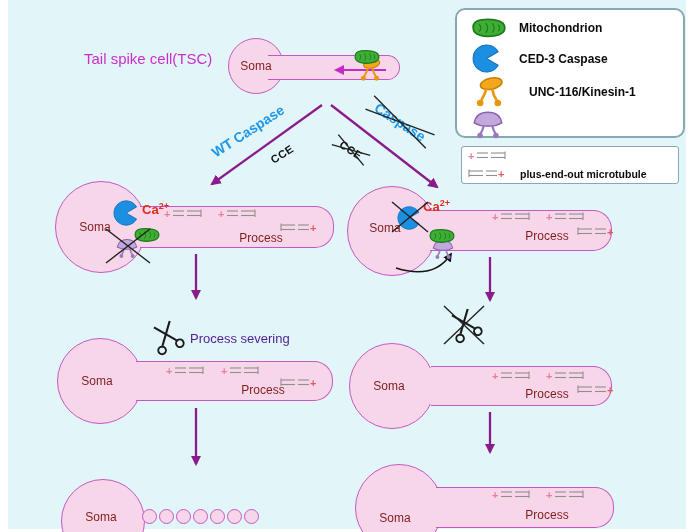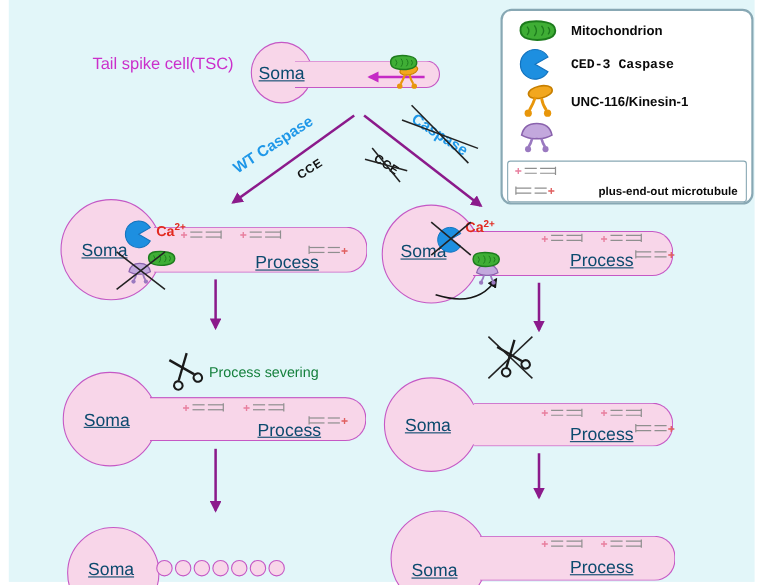--- a/index.html
+++ b/index.html
@@ -3,36 +3,36 @@
 <meta charset="utf-8">
 <style>
   html,body{margin:0;padding:0;background:#fff;}
   #canvas{position:relative;width:694px;height:532px;background:#fff;overflow:hidden;
           font-family:"Liberation Sans",sans-serif;color:#111;
           --pink:#f8d6e9; --stroke:#c558c5;}
   .panel{position:absolute;left:8px;right:8px;top:0;bottom:3px;background:#e2f6f9;}
   .t{position:absolute;white-space:nowrap;}
   .c{text-align:center;}
   .title{font-size:15px;font-weight:500;color:#cb2fcb;}
-  .lbl{font-size:16px;color:#0c4a6e;text-decoration:underline;}
+  .lbl{font-size:12px;color:#7f1d1d;}
   .blue{font-size:14px;font-weight:600;color:#1e97e8;}
   .cce{font-size:11px;font-weight:700;color:#101010;letter-spacing:.5px;}
   .ca{font-size:13px;font-weight:700;color:#e22a1f;}
   .ca sup{font-size:9px;}
-  .red{color:#15803d;}
+  .red{color:#4c1d95;}
   .sev{font-size:13px;}
   .soma{position:absolute;border-radius:50%;background:var(--pink);border:1.6px solid var(--stroke);box-sizing:border-box;}
   .proc{position:absolute;background:var(--pink);border:1.6px solid var(--stroke);border-left:none;box-sizing:border-box;}
   .patch{position:absolute;background:var(--pink);}
   .bead{position:absolute;width:15px;height:15px;border-radius:50%;background:var(--pink);border:1.5px solid var(--stroke);box-sizing:border-box;}
   .icon{position:absolute;overflow:visible;}
   svg{font-family:"Liberation Sans",sans-serif;}
   .xmark{position:absolute;left:0;top:0;width:100%;height:100%;overflow:visible;}
   .xmark line{stroke:#222;stroke-width:1.4;vector-effect:non-scaling-stroke;}
-  .legend{position:absolute;left:455px;top:8px;width:230px;height:178px;background:#fff;
+  .legend{position:absolute;left:455px;top:8px;width:230px;height:130px;background:#fff;
           border:2px solid #88a8b4;border-radius:10px;box-sizing:border-box;}
   .leglbl{position:absolute;font-size:12px;font-weight:700;color:#0a0a0a;white-space:nowrap;}
   .legsub{position:absolute;left:4px;top:136px;width:218px;height:38px;border:1.2px solid #88a8b4;border-radius:3px;box-sizing:border-box;background:#fff;}
   .mtlbl{position:absolute;font-size:10.5px;font-weight:700;color:#0a0a0a;white-space:nowrap;}
   .decor{position:absolute;left:0;top:0;z-index:6;pointer-events:none;}
   .arrA{stroke:#8b1a8b;stroke-width:2.3;marker-end:url(#mA);}
   .arrB{stroke:#c52bc5;stroke-width:2.2;marker-end:url(#mB);}
   .arrK{stroke:#151515;stroke-width:1.5;fill:none;marker-end:url(#mK);}
 </style>
 </head>
@@ -118,36 +118,36 @@
     </svg>
 
   <div class="legend">
     <svg class="icon" style="left:12px;top:6px" width="40" height="24" viewBox="0 0 36 22">
         <use href="#ic-mito"></use>
       </svg>
     <div class="leglbl" style="left:62px;top:11px;">Mitochondrion</div>
     <svg class="icon" style="left:15px;top:33px" width="31" height="31" viewBox="0 0 30 30">
         <use href="#ic-ced3"></use>
       </svg>
-    <div class="leglbl" style="left:62px;top:42px;font-family:Liberation Mono, monospace;">CED-3 Caspase</div>
+    <div class="leglbl" style="left:62px;top:42px;">CED-3 Caspase</div>
     <svg class="icon" style="left:13px;top:66px" width="38" height="33" viewBox="0 0 34 30">
         <use href="#ic-kin1"></use>
       </svg>
-    <div class="leglbl" style="left:62px;top:75px;">UNC-116/Kinesin-1</div>
+    <div class="leglbl" style="left:72px;top:75px;">UNC-116/Kinesin-1</div>
     <svg class="icon" style="left:13px;top:100px" width="36" height="30" viewBox="0 0 34 28">
         <use href="#ic-kin3"></use>
       </svg>
     <div class="legsub">
       <svg class="icon" style="left:6px;top:3px" width="44" height="12" viewBox="0 0 44 12">
           <use href="#mt-in"></use>
         </svg>
       <svg class="icon" style="left:6px;top:21px" width="44" height="12" viewBox="0 0 44 12">
           <use href="#mt-out"></use>
         </svg>
-      <div class="mtlbl" style="left:58px;top:21px;margin-left:24px;">plus-end-out microtubule</div>
+      <div class="mtlbl" style="left:58px;top:21px;">plus-end-out microtubule</div>
     </div>
   </div>
 
   <div class="t blue c" style="left:202px;top:123px;width:92px;transform:rotate(-33deg);">WT Caspase</div>
   <div class="t cce c" style="left:263px;top:148px;width:38px;transform:rotate(-33deg);">CCE</div>
   <div class="t blue c" style="left:364px;top:114px;width:72px;transform:rotate(33deg);">
     <span>Caspase</span>
     <svg class="xmark" viewBox="0 0 10 10" preserveAspectRatio="none">
         <line x1="0" y1="0" x2="10" y2="10"></line>
         <line x1="0" y1="10" x2="10" y2="0"></line>

